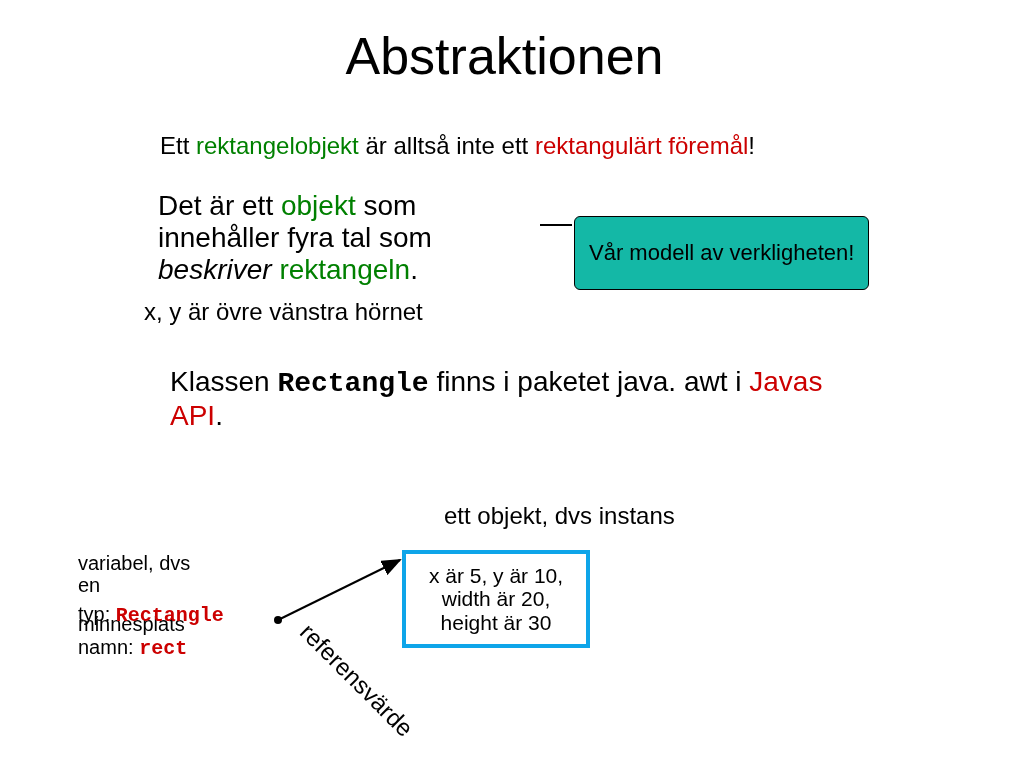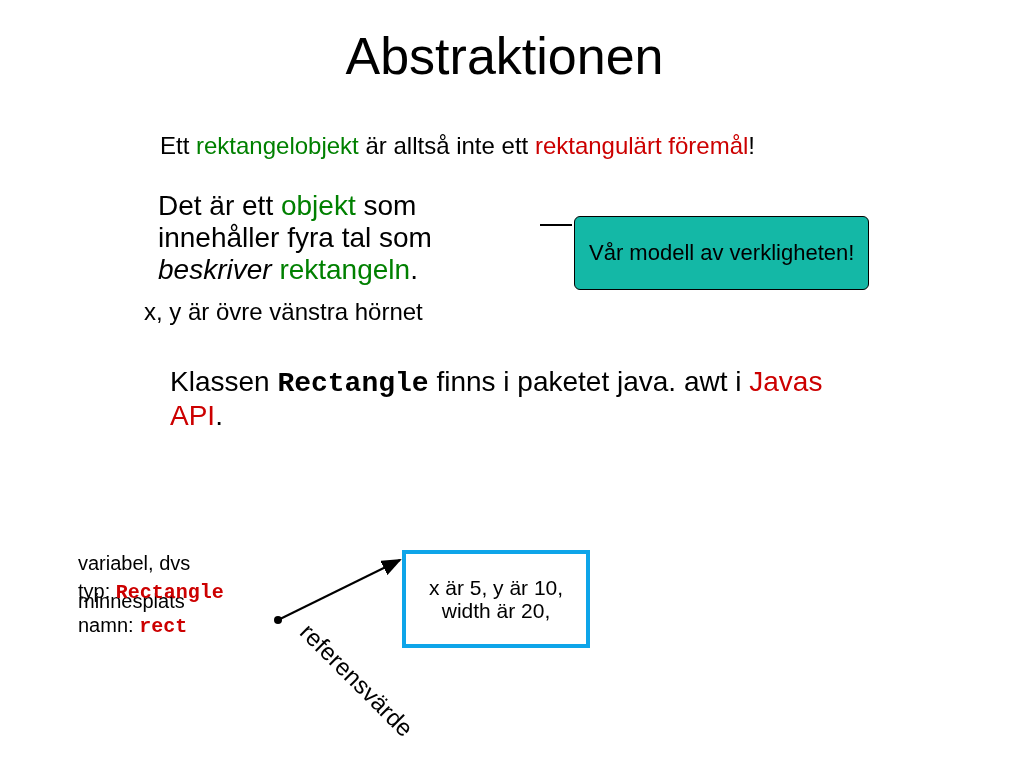--- a/index.html
+++ b/index.html
@@ -142,36 +142,39 @@
   </div>
 
   <div class="line3">x, y är övre vänstra hörnet</div>
 
   <div class="para4">
     <span>Klassen </span><span class="mono">Rectangle</span><span> finns i paketet java. awt i </span><span class="red">Javas API</span><span>.</span>
   </div>
 
   <div class="model-box">Vår modell av verkligheten!</div>
 
+  <div class="instans-label">ett objekt, dvs instans</div>
 
   <div class="var-block">
     <span class="row">variabel, dvs</span>
+    <span class="row">en</span>
     <span class="row" style="position:relative;">
       <span style="position:absolute; left:0; top:16px;">minnesplats</span>
       <span style="position:relative; top:6px;">typ: </span><span class="monoR" style="position:relative; top:6px;">Rectangle</span>
     </span>
     <span class="row" style="margin-top:15px;">
       <span>namn: </span><span class="monoR">rect</span>
     </span>
   </div>
 
   <div class="obj-shadow"></div>
   <div class="obj-box">
     <div>x är 5, y är 10,</div>
     <div>width är 20,</div>
+    <div>height är 30</div>
   </div>
 
   <div class="ref-label">referensvärde</div>
 
   <svg class="arrow-svg" width="1024" height="768">
     <defs>
       <marker id="ah" markerWidth="10" markerHeight="8" refX="9" refY="4" orient="auto">
         <path d="M0,0 L10,4 L0,8 Z" fill="#000"></path>
       </marker>
     </defs>

